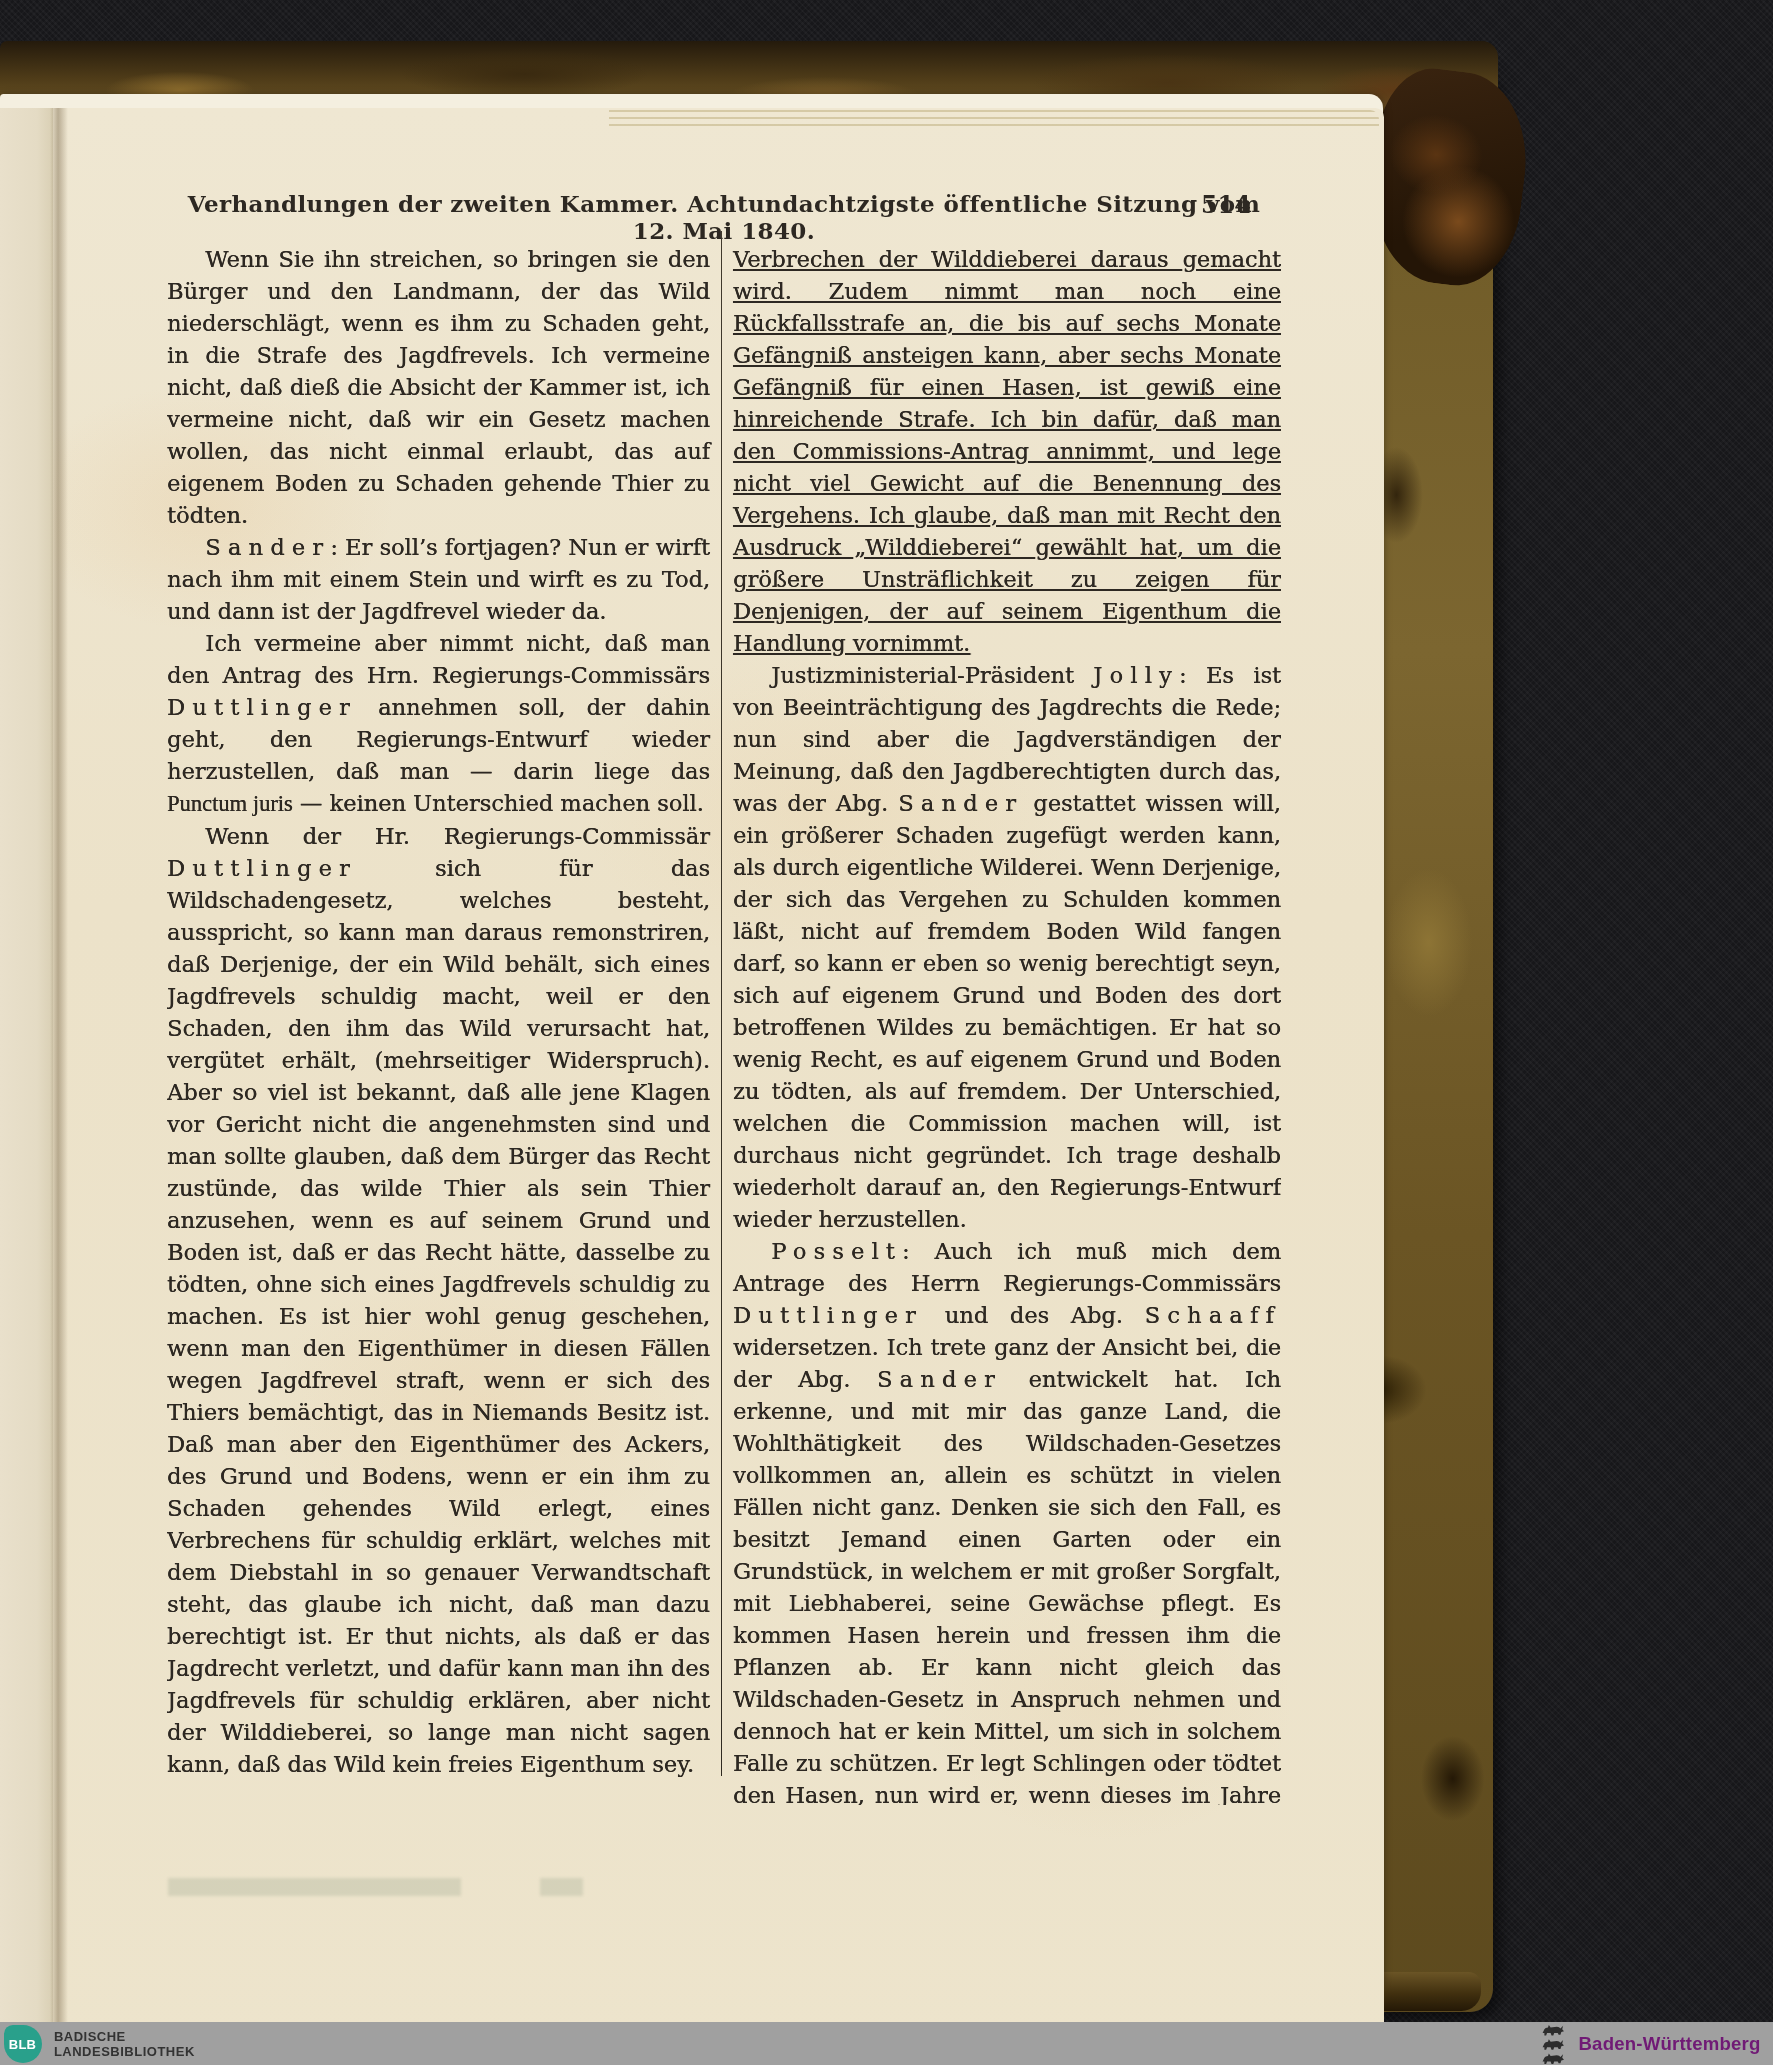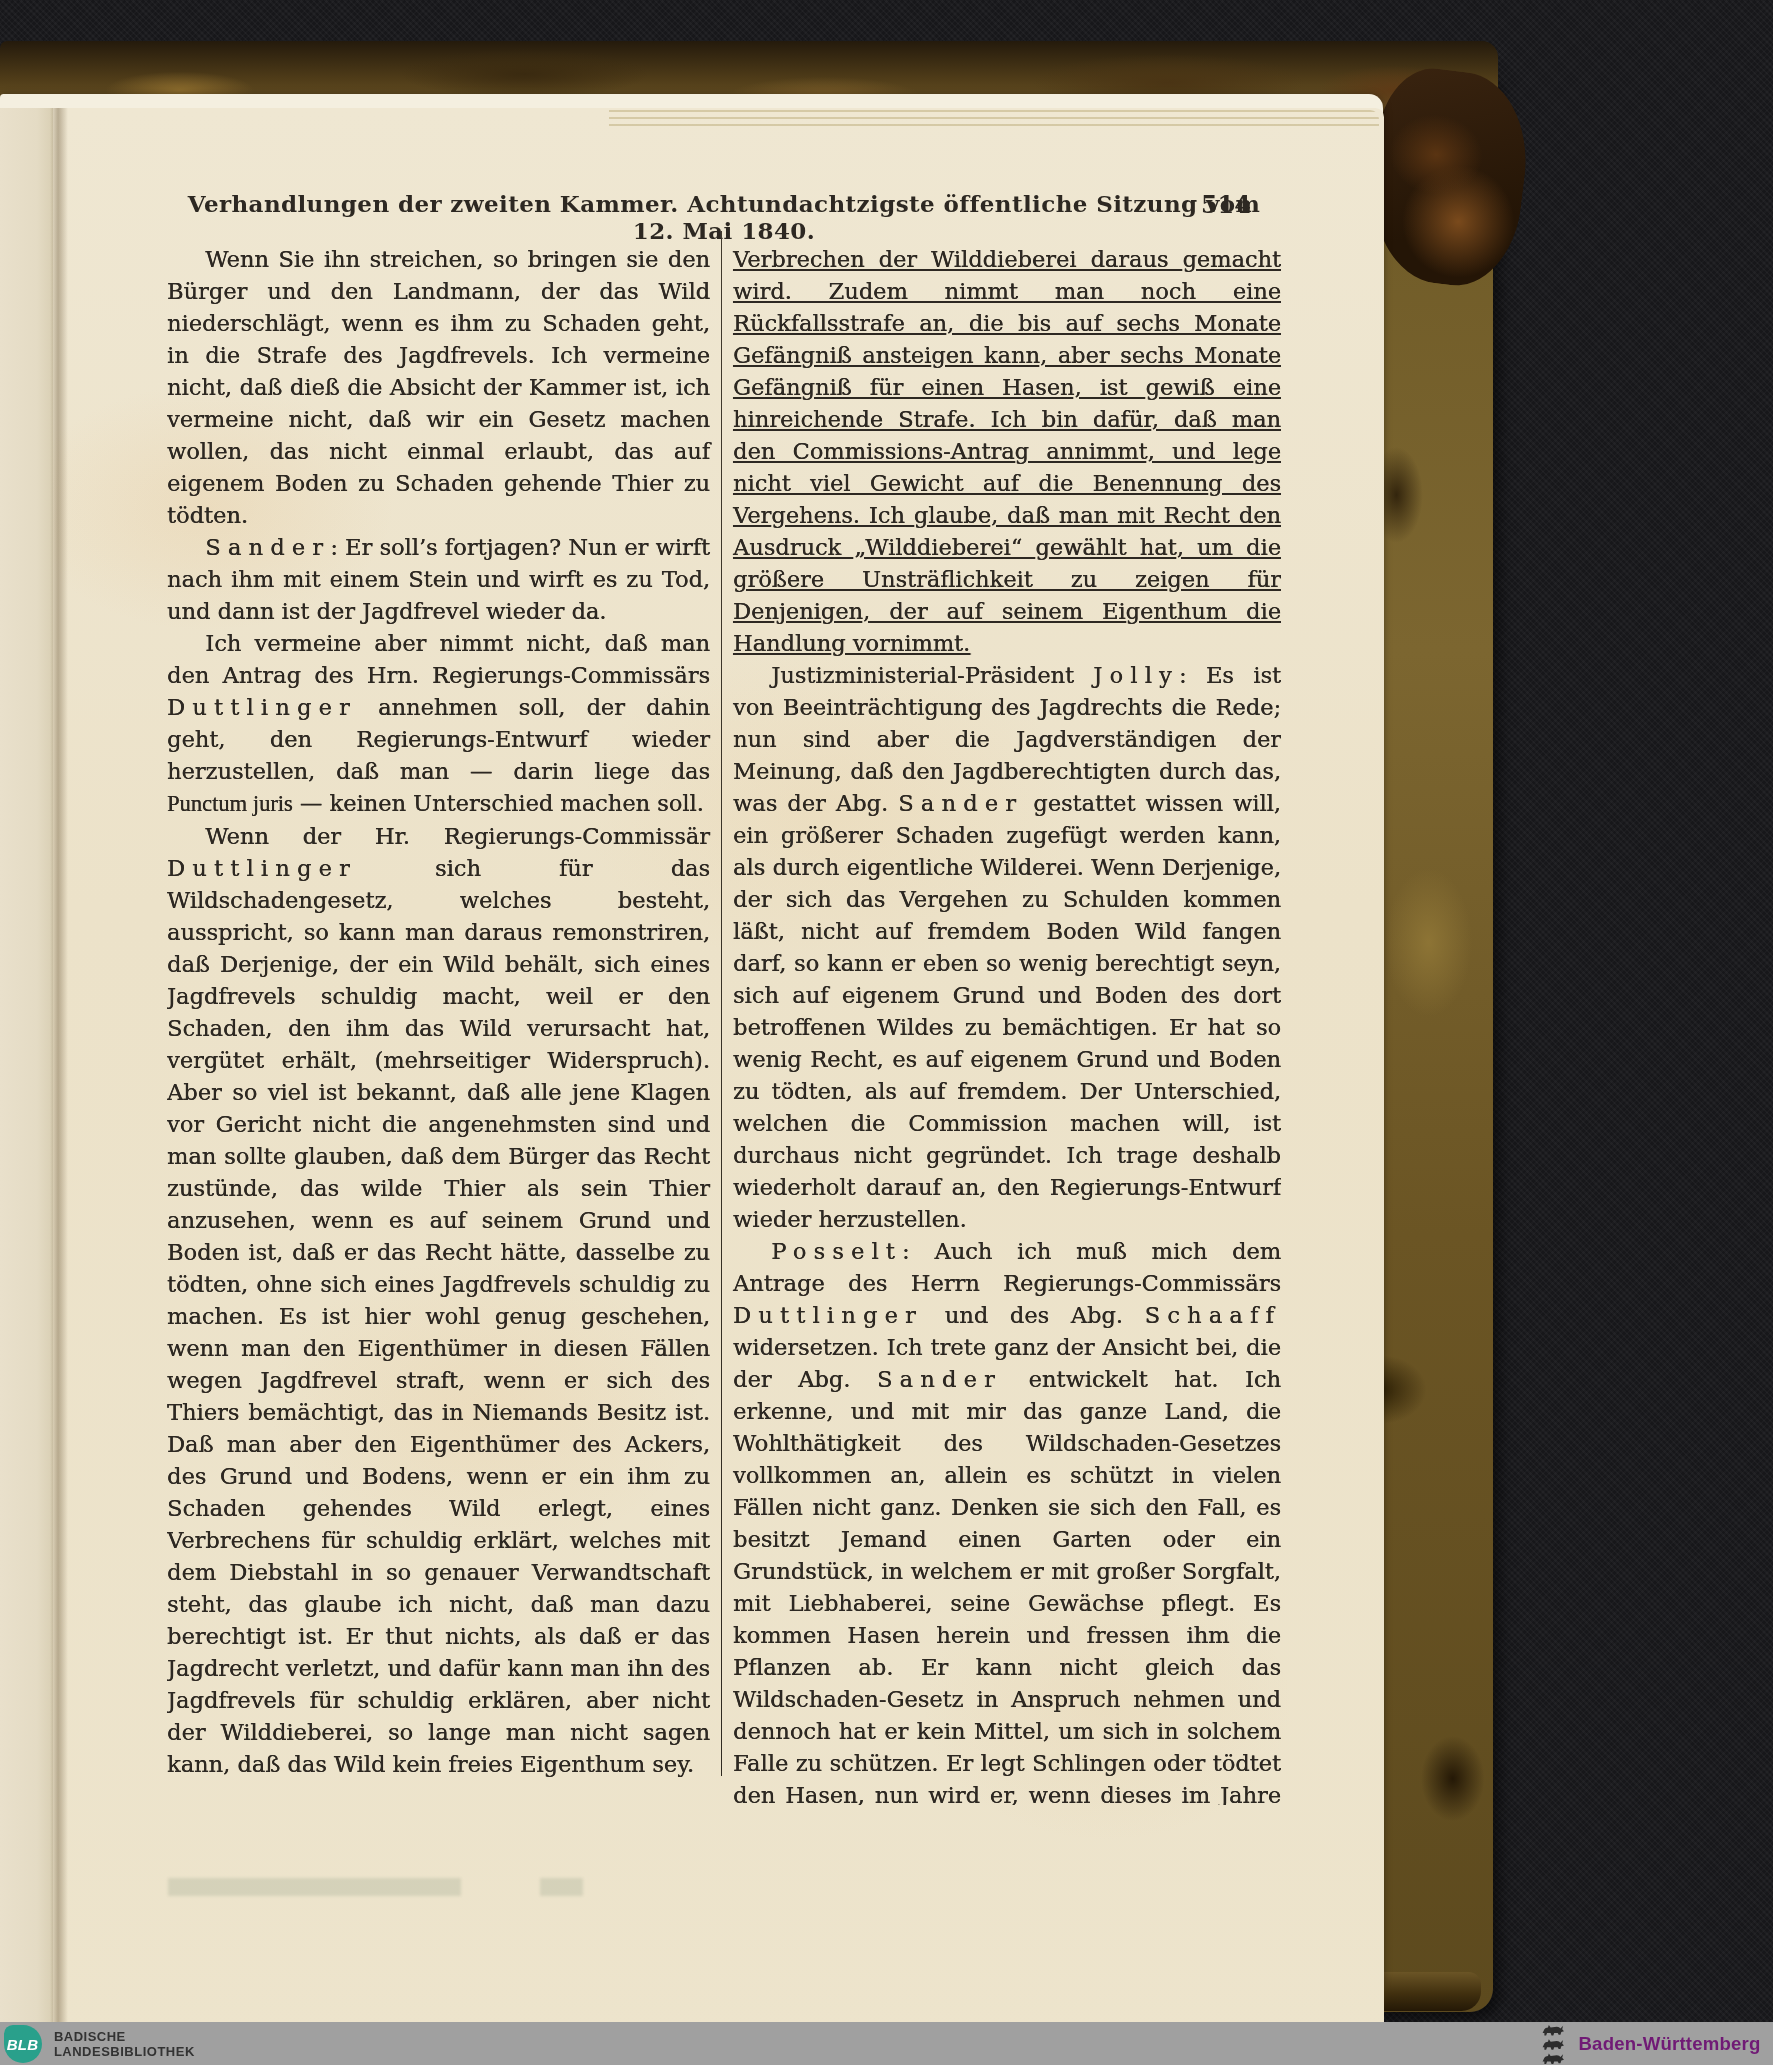--- a/index.html
+++ b/index.html
@@ -86,21 +86,21 @@
   .para.noindent{text-indent:0;text-decoration:underline;}
   .spaced{letter-spacing:.32em;}
   .antiqua{font-family:"Liberation Serif",serif;}
   
   .footer{position:absolute;left:0;bottom:0;width:1773px;height:44px;z-index:10;
     background:var(--footer-bar);display:flex;align-items:center;justify-content:space-between;
     font-family:"Liberation Sans",sans-serif;}
   .blb-block{display:flex;align-items:center;gap:12.4px;margin-left:3.5px;}
   .blb-logo{width:38px;height:38px;border-radius:8.9px 50% 50% 50%;background:var(--blb-teal);
     display:flex;align-items:center;justify-content:center;color:#fff;font-weight:bold;
-    font-size:15px;letter-spacing:0.3px;font-style:italic;}
+    font-size:13px;letter-spacing:0.3px;}
   .blb-name{color:var(--footer-ink);font-weight:bold;font-size:13px;line-height:15px;
     letter-spacing:0.5px;}
   .bw-block{display:flex;align-items:center;gap:12.4px;margin-right:12.4px;color:#701a75;}
   .bw-label{font-size:18.6px;font-weight:600;letter-spacing:0.2px;}
   .bw-arms{width:26.6px;height:41px;}
 </style>
 </head>
 <body>
 
 <div class="stage">

